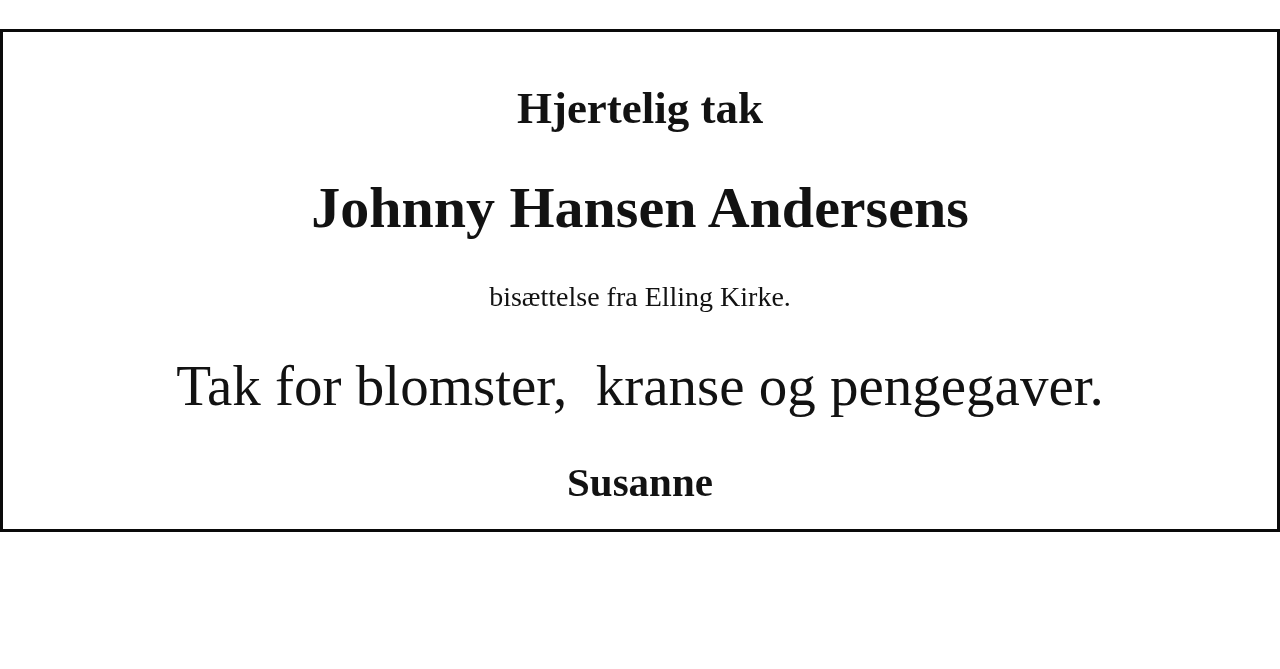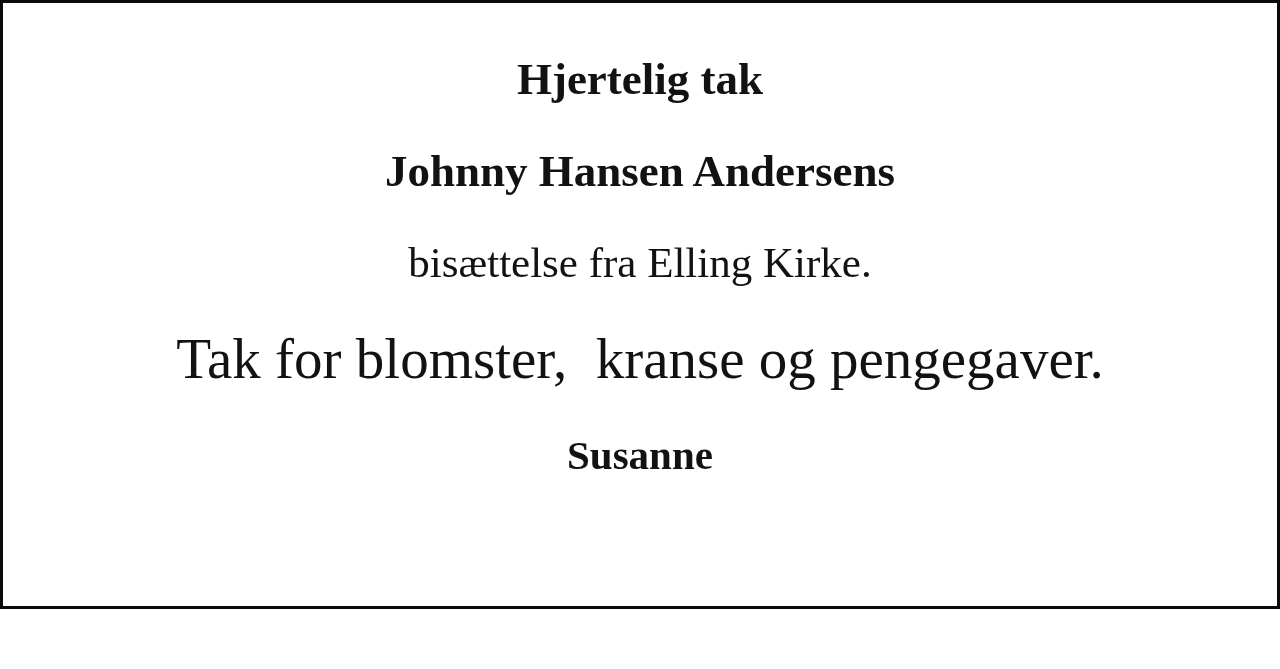--- a/index.html
+++ b/index.html
@@ -3,53 +3,54 @@
 <meta charset="utf-8">
 <style>
   html, body {
     margin: 0;
     padding: 0;
     background: #ffffff;
   }
   .card {
     box-sizing: border-box;
     width: 1280px;
-    height: 609px;
+    height: 503px;
     background: #ffffff;
     border: 3px solid #0a0a0a;
     font-family: "Liberation Serif", "DejaVu Serif", serif;
     color: #121212;
     display: flex;
     flex-direction: column;
     align-items: center;
     justify-content: flex-start;
     padding-top: 52px;
     text-align: center;
+    margin-top: 29px;
   }
   .line {
     white-space: pre-wrap; 
     line-height: 1.1;
   }
   .title {
     font-size: 45px;
     font-weight: bold;
     margin-bottom: 42px;
   }
   .intro {
     font-size: 43px;
     font-weight: normal;
     margin-bottom: 45px;
   }
   .deceased-name {
-    font-size: 45px;
+    font-size: 58px;
     font-weight: bold;
     margin-bottom: 43px;
   }
   .ceremony {
-    font-size: 43px;
+    font-size: 28px;
     font-weight: normal;
     margin-bottom: 42px;
     font-family: Liberation Serif, serif;
   }
   .thanks {
     font-size: 57px;
     font-weight: normal;
     margin-bottom: 42px;
   }
   .signature {

